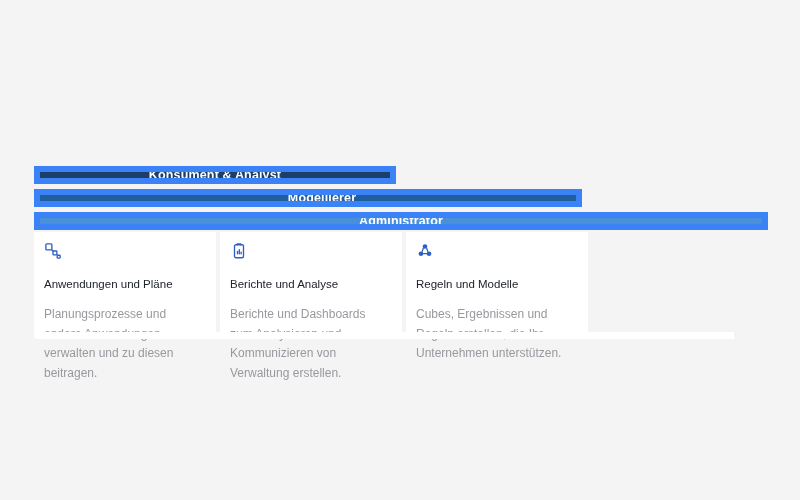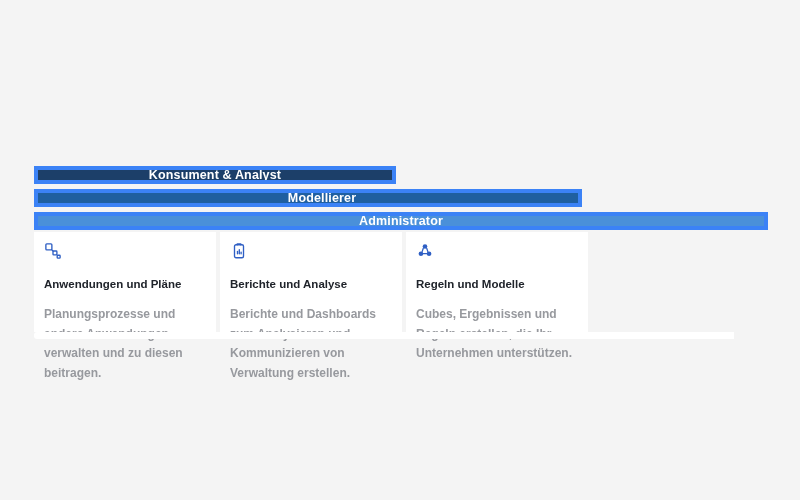--- a/index.html
+++ b/index.html
@@ -29,21 +29,21 @@
     position: absolute;
     left: 34px;
     top: 166px;
     width: 734px;
   }
   .bar {
     position: relative;
     box-sizing: border-box;
     height: 18px;
     margin-bottom: 5px;
-    border: 4px solid #3b82f6;
+    border: 6px solid #3b82f6;
     display: flex;
     align-items: center;
     justify-content: center;
     overflow: hidden;
   }
   .bar-label {
     color: #ffffff;
     font-size: 12.5px;
     font-weight: bold;
     letter-spacing: 0.15px;
@@ -73,21 +73,20 @@
     width: 734px;
     height: 108px;
   }
   #cards-row {
     position: absolute;
     left: 0; top: 0;
     width: 734px;
     height: 100px;
     display: flex;
     gap: 4px;
-    font-weight: bold;
   }
   .card {
     box-sizing: border-box;
     width: 182px;
     height: 100px;
     background: #ffffff;
     padding: 10px 10px 0 10px;
     position: relative;
   }
   .card-icon {

